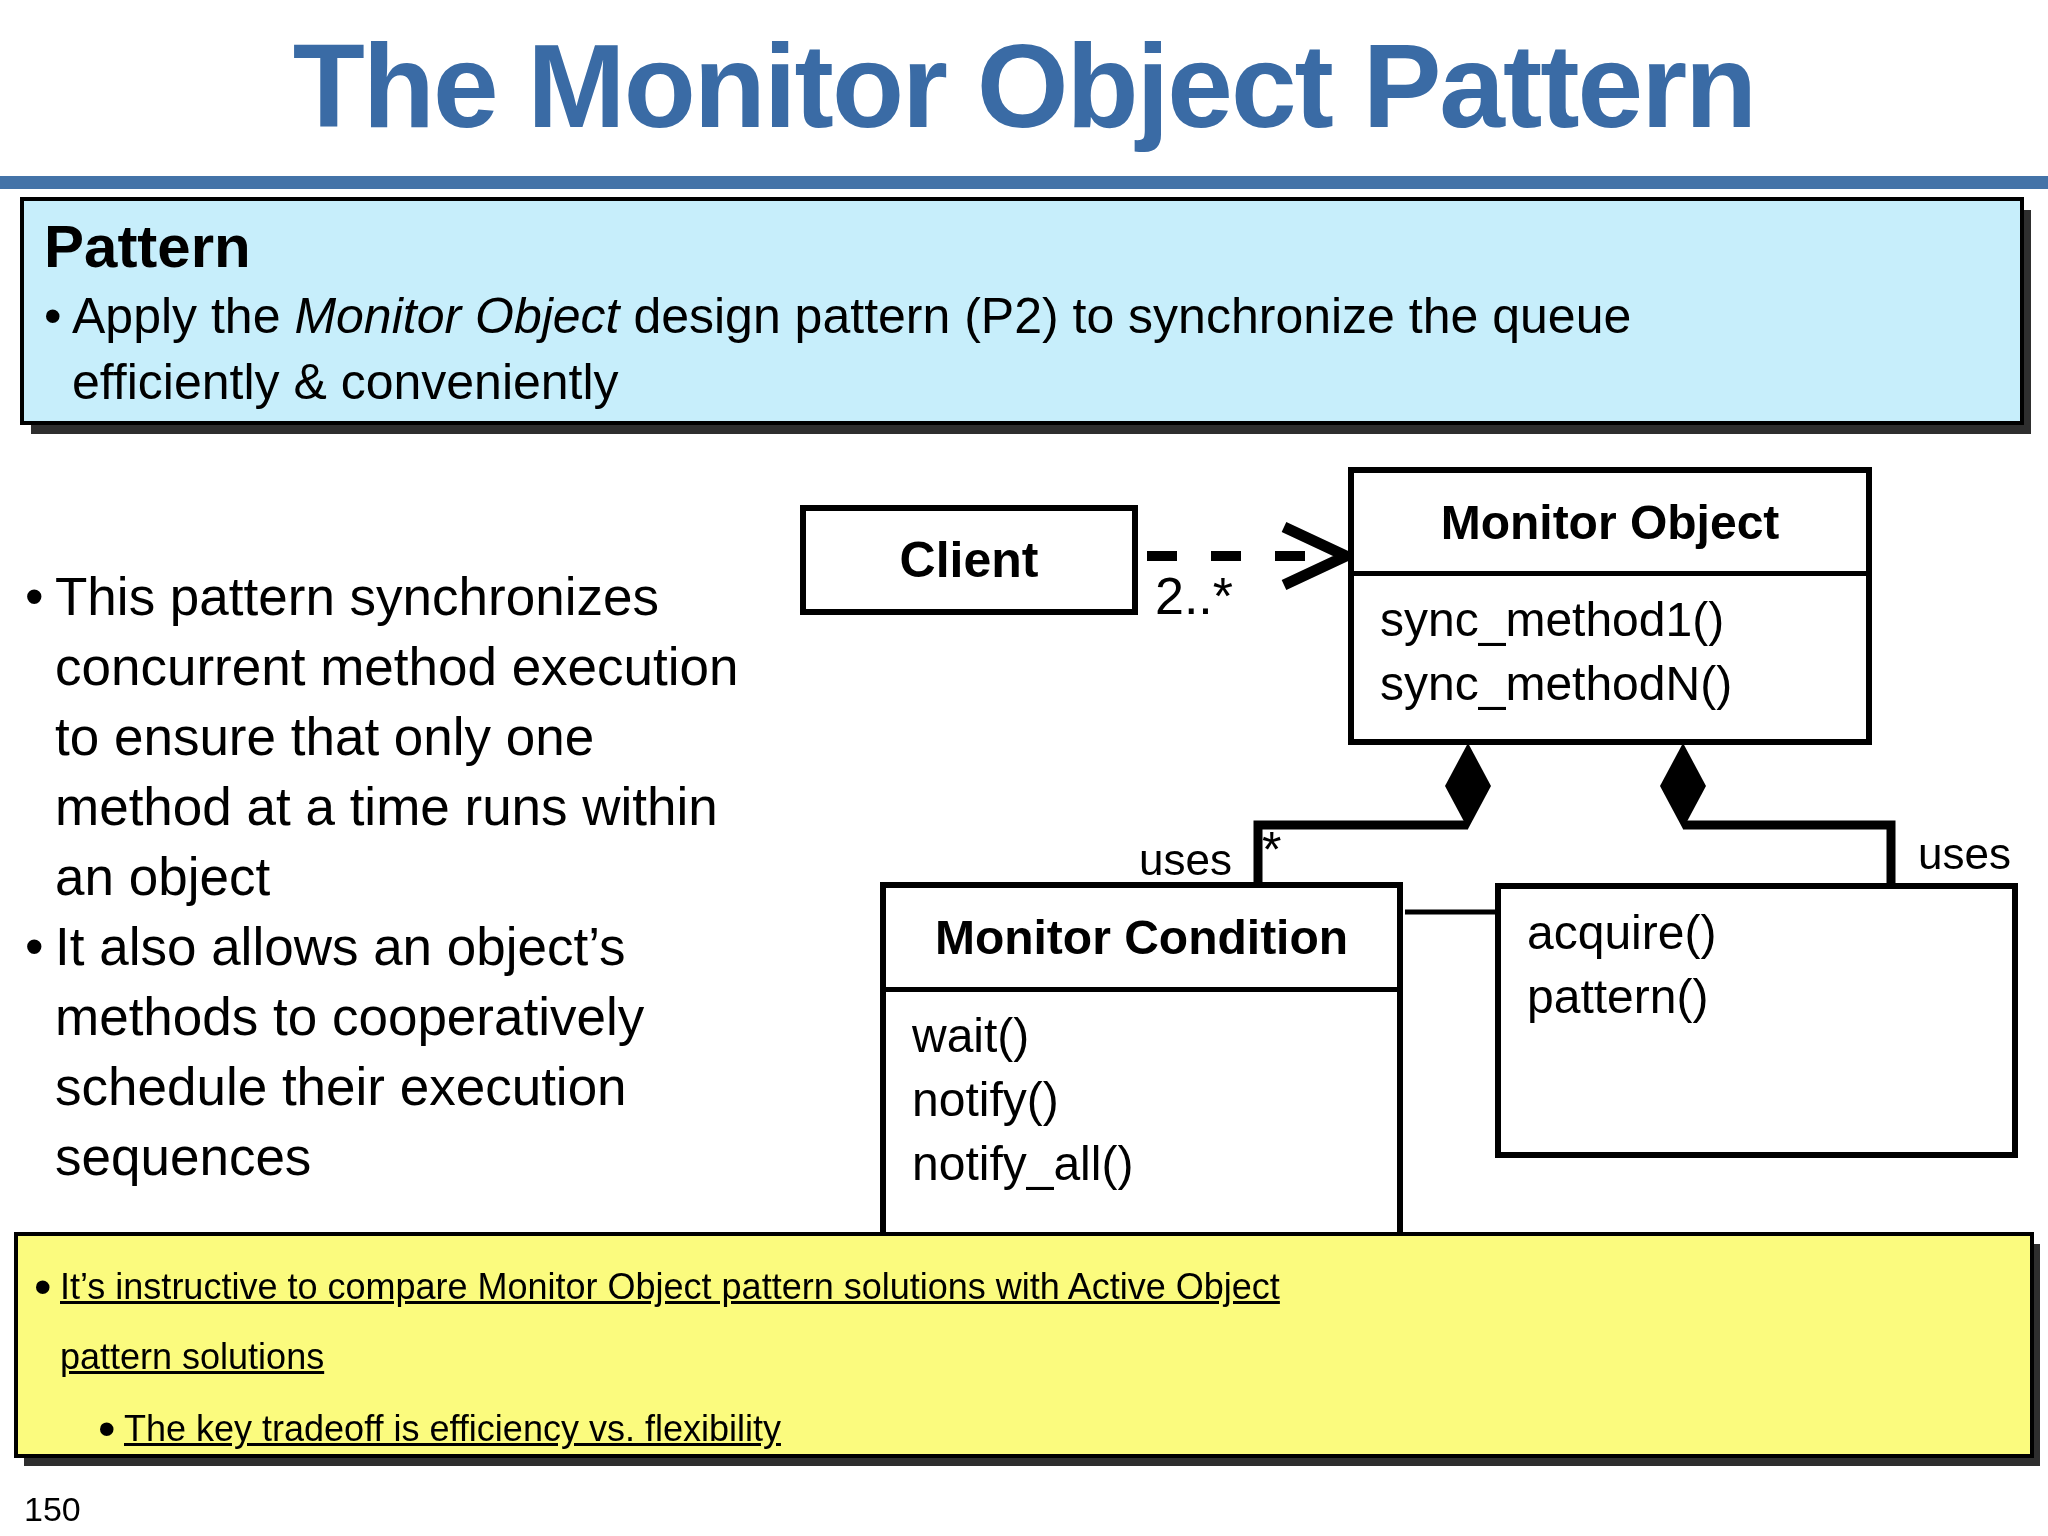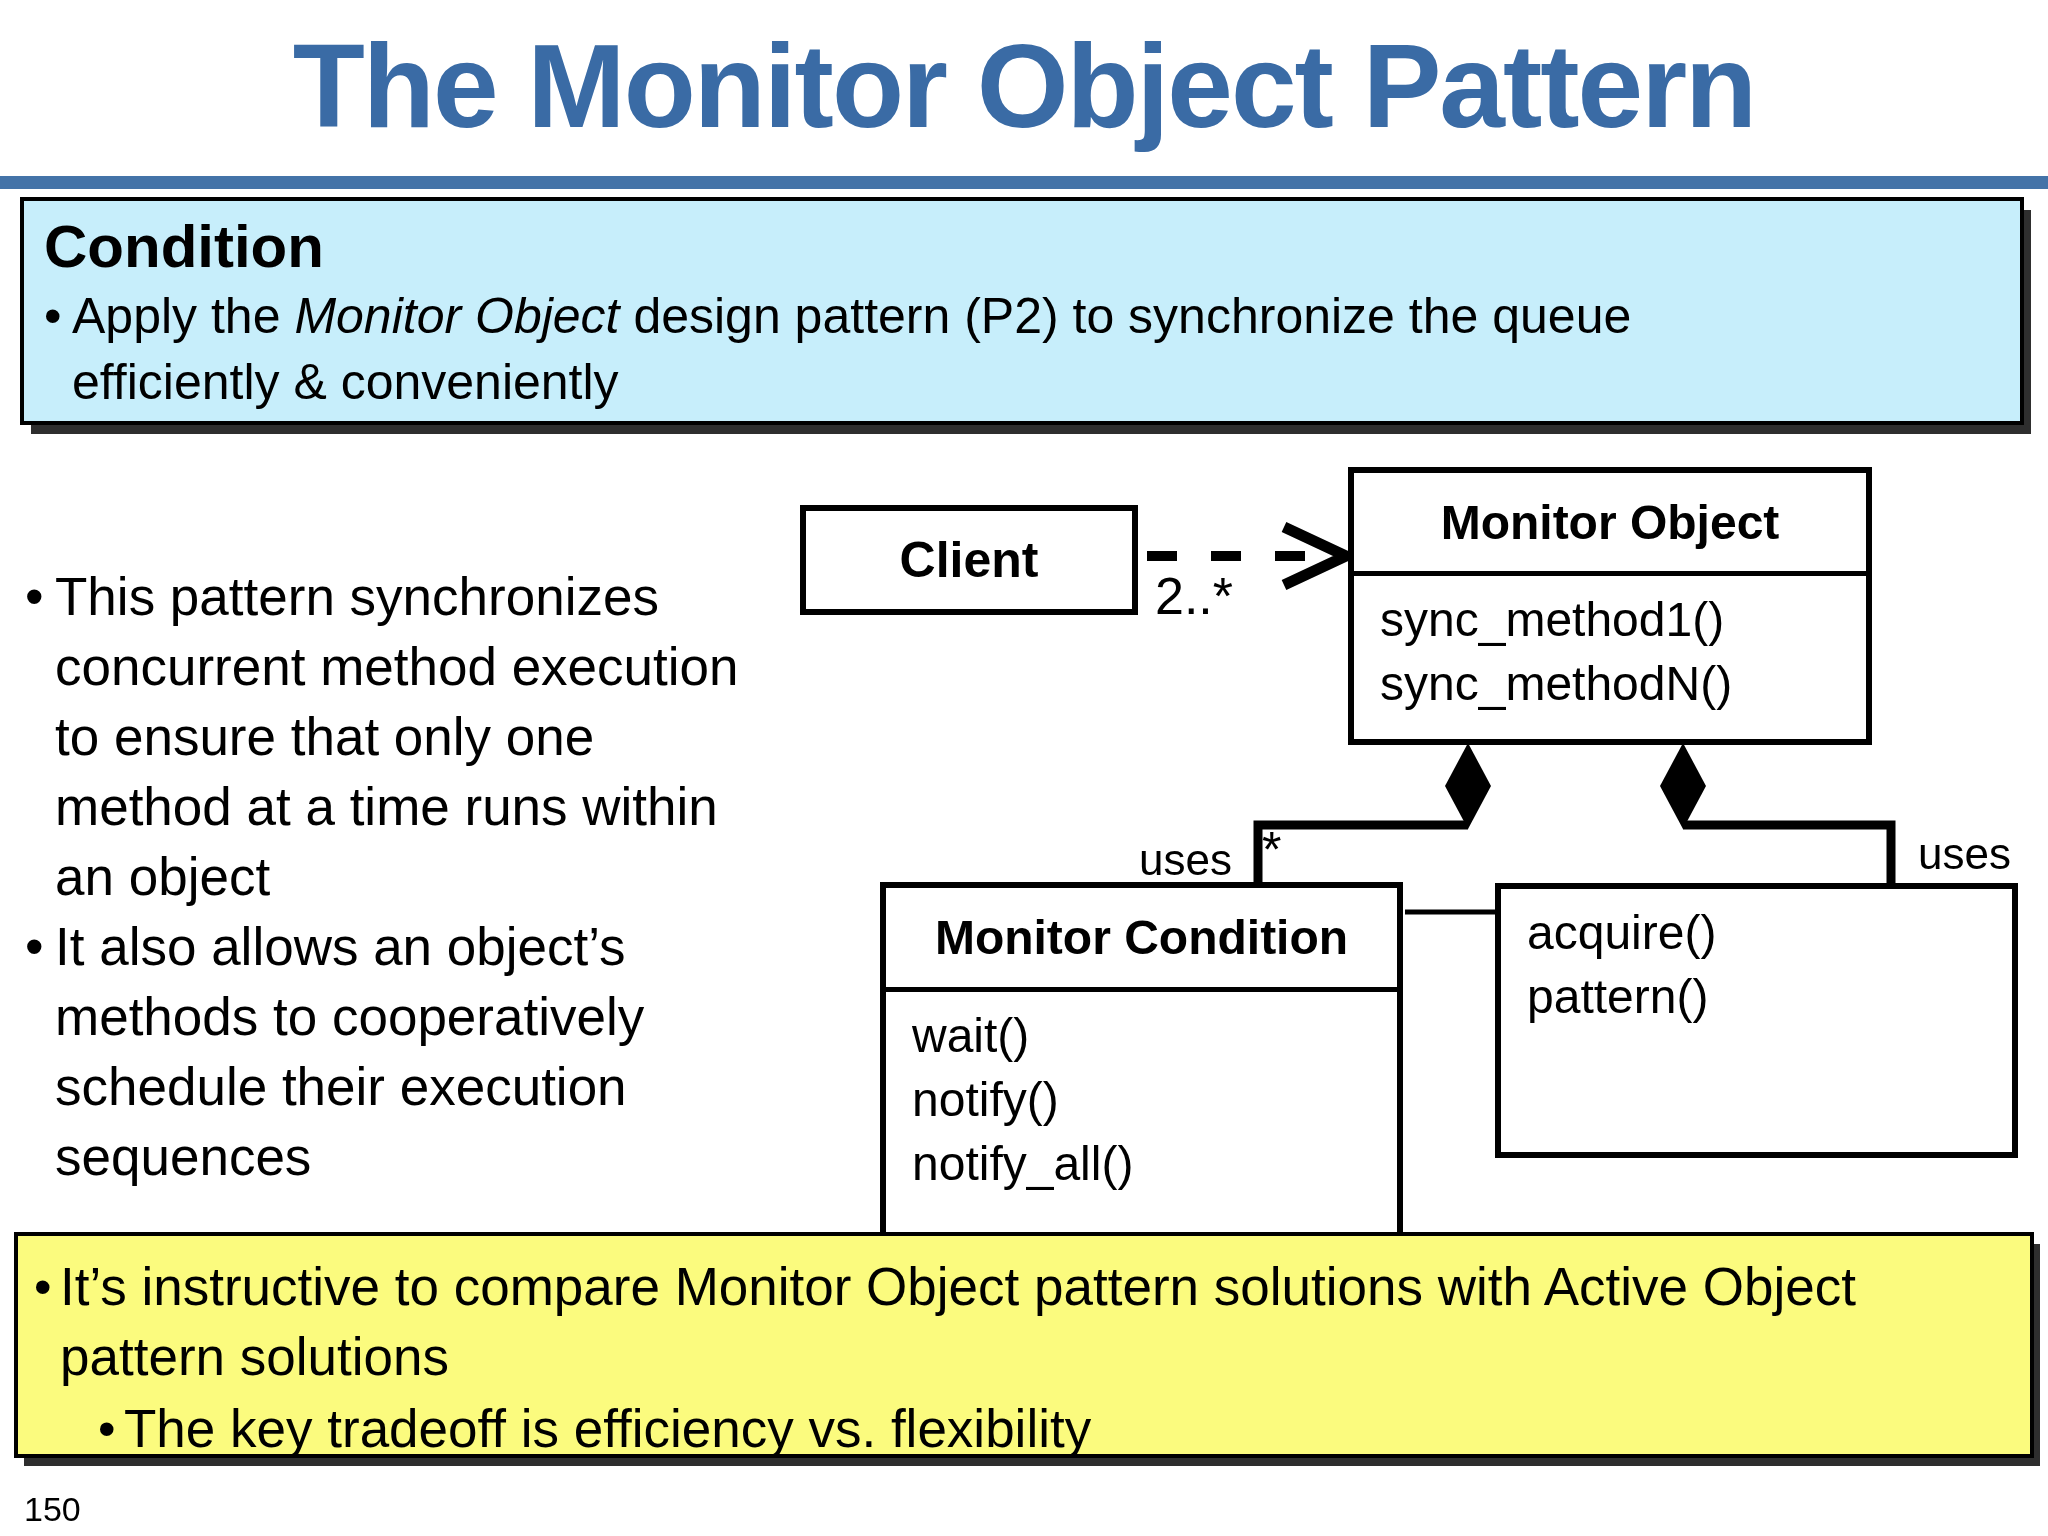--- a/index.html
+++ b/index.html
@@ -52,34 +52,34 @@
   .label-uses-left{left:1088px;top:836px;width:144px;text-align:right;}
   .label-star{left:1262px;top:826px;font-size:50px;}
   .label-uses-right{left:1918px;top:830px;}
   
   .note-box{
     left:14px;top:1232px;width:2020px;height:226px;
     background:#fbfb7e;border:4px solid #000;
     box-shadow:8px 10px 0 -2px #2e2e2e;
     box-sizing:border-box;padding:16px 0 0 16px;
   }
-  .note-box .note-text{font-size:53px;line-height:70px;}
+  .note-box .note-text{font-size:36px;line-height:70px;text-decoration:underline;}
   .note-box .bullet-glyph{font-size:50px;line-height:70px;width:26px;}
   .note-sub{margin-left:64px;margin-top:2px;}
   .page-number{left:24px;top:1490px;font-size:34px;}
   svg.overlay{position:absolute;left:0;top:0;}
 </style>
 </head>
 <body>
 
 <div class="abs slide-title">The Monitor Object Pattern</div>
 <div class="abs title-rule"></div>
 
 <div class="abs solution-box">
-  <div class="solution-heading">Condition</div>
+  <div class="solution-heading">Pattern</div>
   <div class="bullet-row">
     <span class="bullet-glyph">•</span>
     <span class="solution-text"><span>Apply the </span><span class="italic">Monitor Object</span><span> design pattern (P2) to synchronize the queue
 efficiently &amp; conveniently</span></span>
   </div>
 </div>
 
 <div class="abs left-notes">
   <div class="bullet-row">
     <span class="bullet-glyph">•</span>

